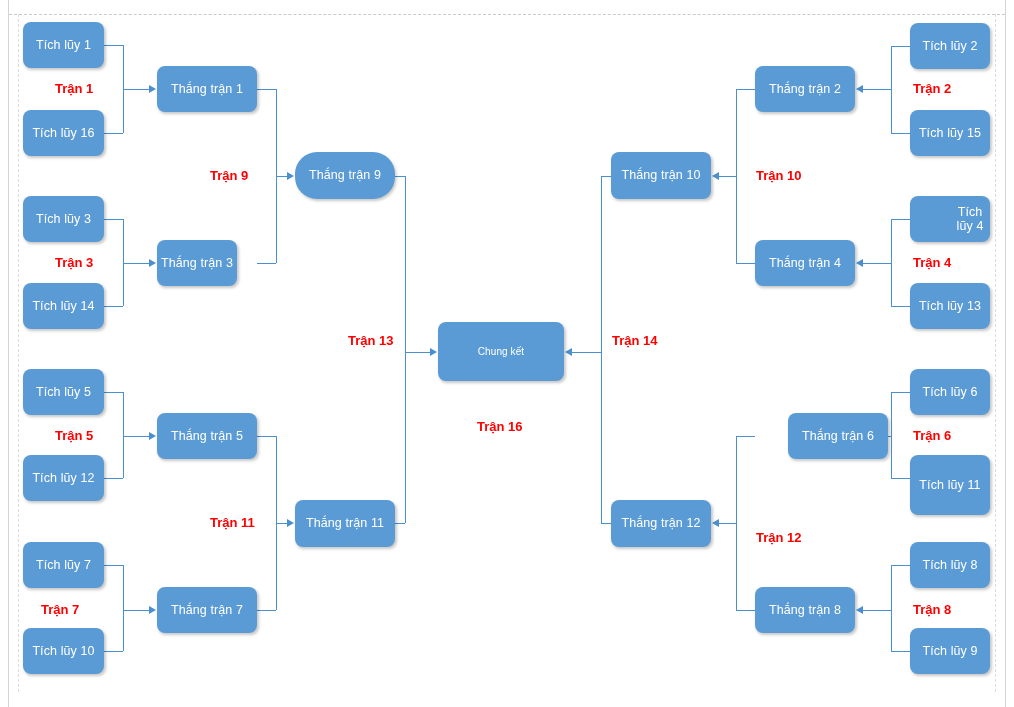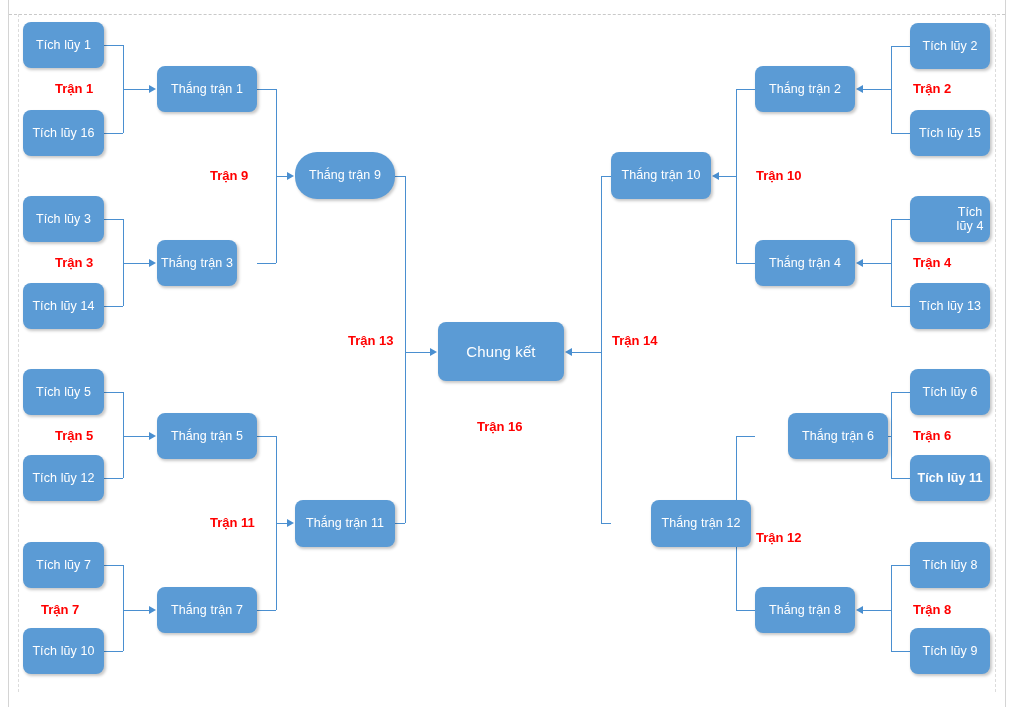--- a/index.html
+++ b/index.html
@@ -50,21 +50,21 @@
     align-items: center;
     justify-content: center;
     text-align: center;
     font-size: 12.5px;
     line-height: 1.15;
     letter-spacing: 0.1px;
     box-shadow: 1.5px 2px 3px rgba(0,0,0,0.22);
     user-select: none;
   }
   .node.final {
-    font-size: 15px;
+    font-size: 10px;
   }
 
   
   .ln {
     position: absolute;
     background: #4a8fd0;
   }
   .ln.h { height: 1px; }
   .ln.v { width: 1px; }
 
@@ -184,29 +184,29 @@
       <div class="node" style="left: 157px; top: 240px; width: 80px; height: 46px;">Thắng trận 3</div>
       <div class="node" style="left: 157px; top: 413px; width: 100px; height: 46px;">Thắng trận 5</div>
       <div class="node" style="left: 157px; top: 587px; width: 100px; height: 46px;">Thắng trận 7</div>
       <div class="node" style="left: 295px; top: 152px; width: 100px; height: 47px; border-radius: 22px;">Thắng trận 9</div>
       <div class="node" style="left: 295px; top: 500px; width: 100px; height: 47px;">Thắng trận 11</div>
       <div class="node" style="left: 910px; top: 23px; width: 80px; height: 46px;">Tích lũy 2</div>
       <div class="node" style="left: 910px; top: 110px; width: 80px; height: 46px;">Tích lũy 15</div>
       <div class="node" style="left: 910px; top: 196px; width: 80px; height: 46px; padding-left: 40px;">Tích lũy 4</div>
       <div class="node" style="left: 910px; top: 283px; width: 80px; height: 46px;">Tích lũy 13</div>
       <div class="node" style="left: 910px; top: 369px; width: 80px; height: 46px;">Tích lũy 6</div>
-      <div class="node" style="left: 910px; top: 455px; width: 80px; height: 46px; font-weight: bold;">Tích lũy 11</div>
+      <div class="node" style="left: 910px; top: 455px; width: 80px; height: 60px;">Tích lũy 11</div>
       <div class="node" style="left: 910px; top: 542px; width: 80px; height: 46px;">Tích lũy 8</div>
       <div class="node" style="left: 910px; top: 628px; width: 80px; height: 46px;">Tích lũy 9</div>
       <div class="node" style="left: 755px; top: 66px; width: 100px; height: 46px;">Thắng trận 2</div>
       <div class="node" style="left: 755px; top: 240px; width: 100px; height: 46px;">Thắng trận 4</div>
       <div class="node" style="left: 788px; top: 413px; width: 100px; height: 46px;">Thắng trận 6</div>
       <div class="node" style="left: 755px; top: 587px; width: 100px; height: 46px;">Thắng trận 8</div>
       <div class="node" style="left: 611px; top: 152px; width: 100px; height: 47px;">Thắng trận 10</div>
-      <div class="node" style="left: 611px; top: 500px; width: 100px; height: 47px; margin-left: 40px;">Thắng trận 12</div>
+      <div class="node" style="left: 611px; top: 500px; width: 100px; height: 47px;">Thắng trận 12</div>
       <div class="node final" style="left: 438px; top: 322px; width: 126px; height: 59px;">Chung kết</div>
     </div>
   <div id="label-layer">
       <div class="mlabel" style="left: 55px; top: 81px;">Trận 1</div>
       <div class="mlabel" style="left: 55px; top: 255px;">Trận 3</div>
       <div class="mlabel" style="left: 55px; top: 428px;">Trận 5</div>
       <div class="mlabel" style="left: 41px; top: 602px;">Trận 7</div>
       <div class="mlabel" style="left: 210px; top: 168px;">Trận 9</div>
       <div class="mlabel" style="left: 210px; top: 515px;">Trận 11</div>
       <div class="mlabel" style="left: 348px; top: 333px;">Trận 13</div>

